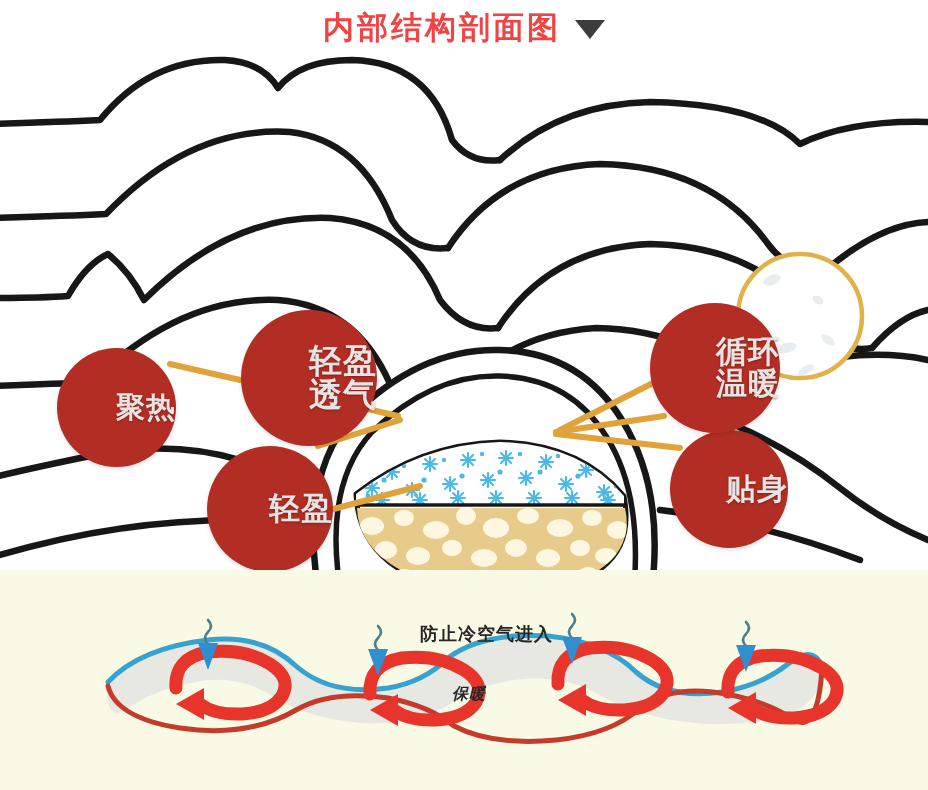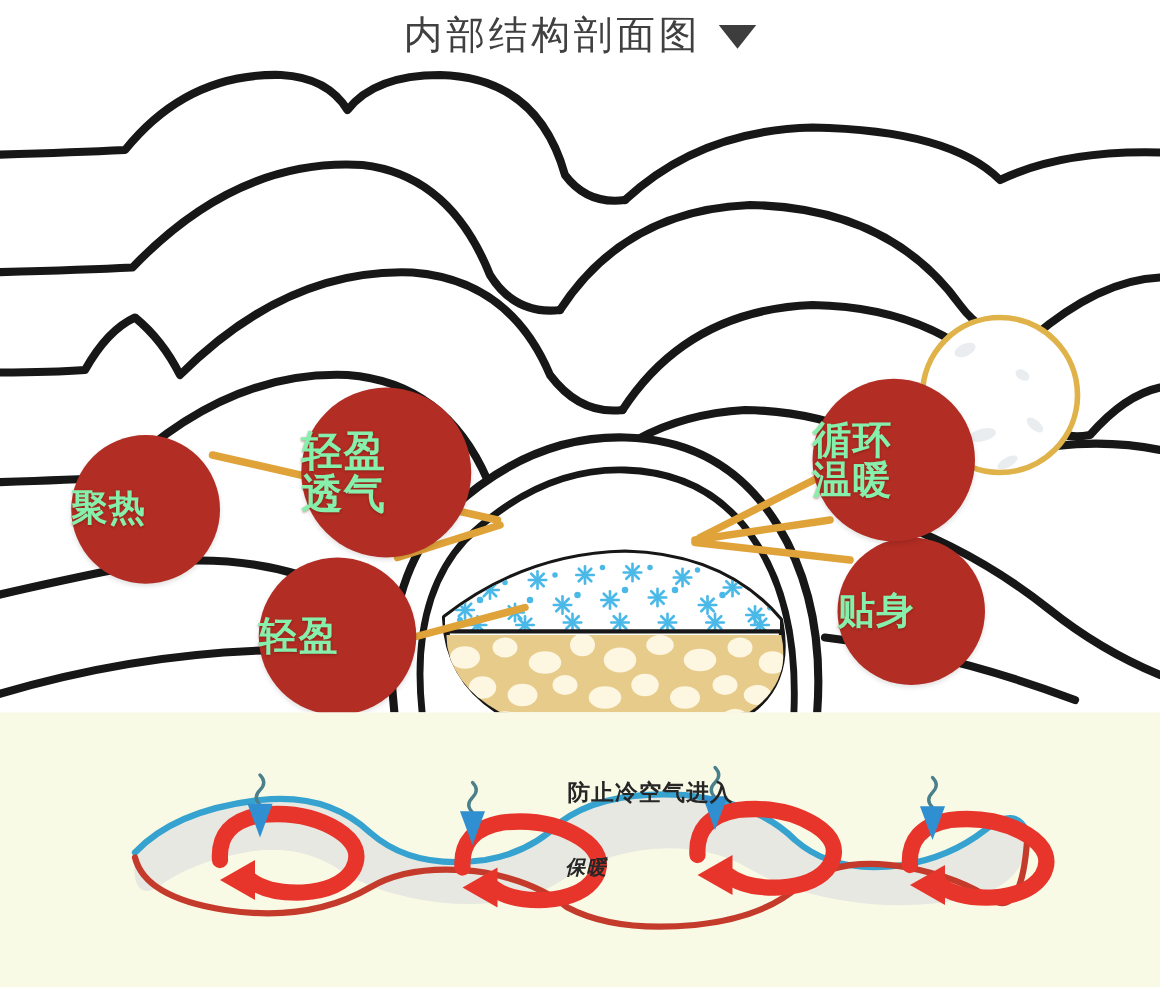--- a/index.html
+++ b/index.html
@@ -21,22 +21,22 @@
     top: 0; left: 0;
     width: 928px; height: 56px;
     display: flex;
     align-items: center;
     justify-content: center;
     gap: 14px;
     background: #ffffff;
   }
   #title-text {
     font-size: 31px;
-    font-weight: 400;
-    color: #404040;
+    font-weight: 700;
+    color: #ef4444;
     letter-spacing: 3px;
     white-space: nowrap;
   }
   #title-caret {
     width: 0; height: 0;
     border-left: 15px solid transparent;
     border-right: 15px solid transparent;
     border-top: 19px solid #3d3d3d;
     margin-top: 3px;
   }
@@ -51,22 +51,22 @@
   }
   #upper-svg { position: absolute; top: 0; left: 0; }
 
   
   .bubble {
     position: absolute;
     border-radius: 50%;
     background: #b22d23;
     display: flex;
     align-items: center;
-    justify-content: flex-start;
-    color: #86efac;
+    justify-content: flex-end;
+    color: #e5e5e5;
     font-weight: 700;
     line-height: 1.02;
     text-align: center;
     letter-spacing: 1px;
     text-shadow: 0 1px 2px rgba(90,10,5,.45);
     box-shadow: 0 2px 4px rgba(0,0,0,.12);
   }
   .bubble span { display: block; }
 
   #bubble-juredu { left: 57px;  top: 300px; width: 119px; height: 119px; font-size: 29px; }
@@ -353,17 +353,17 @@
           </g>
         <g transform="translate(572,78)">
             <use href="#coldarrow"></use>
           </g>
         <g transform="translate(746,86)">
             <use href="#coldarrow"></use>
           </g>
       </g>
     </svg>
 
-    <div class="lower-label" id="label-cold" style="top:52px;margin-left:34px;">防止冷空气进入</div>
+    <div class="lower-label" id="label-cold" style="top:52px;">防止冷空气进入</div>
     <div class="lower-label" id="label-warm" style="top:114px;">保暖</div>
   </div>
 
 </div>
 
 </body></html>

